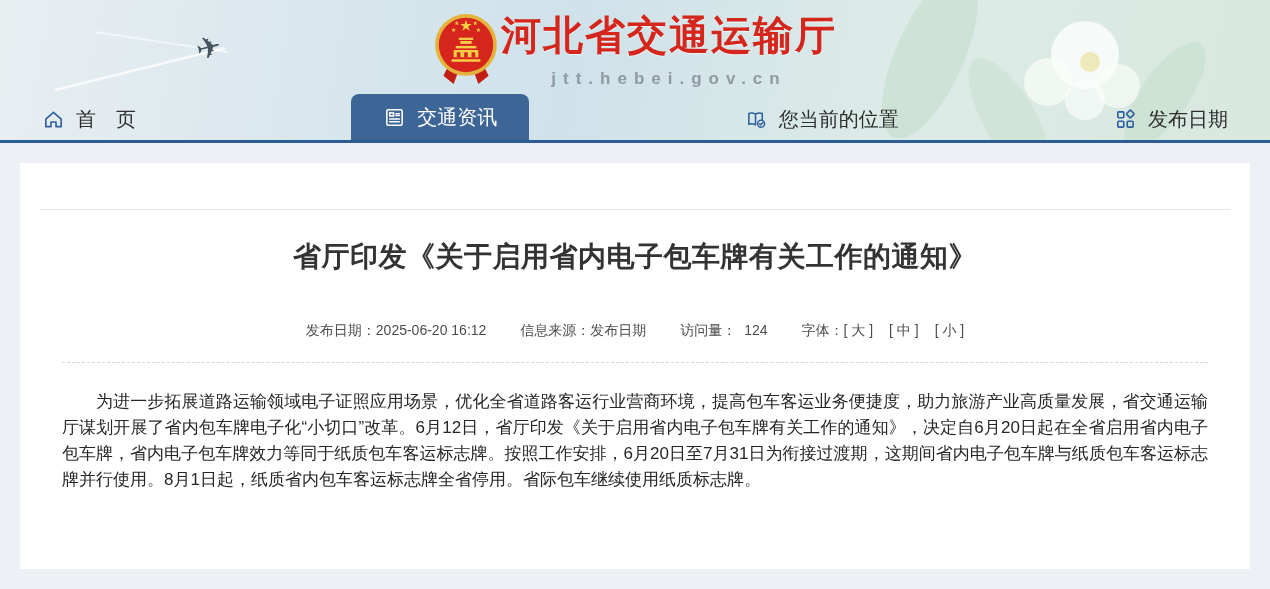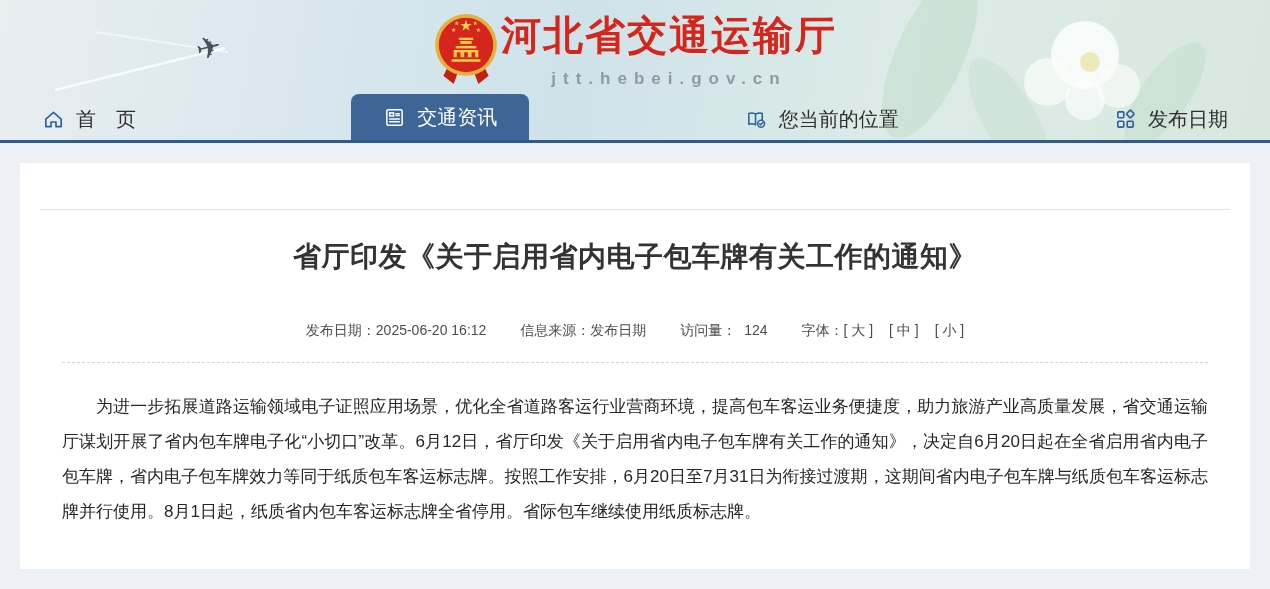--- a/index.html
+++ b/index.html
@@ -77,21 +77,21 @@
     margin-top:46px; display:flex; justify-content:center; align-items:center;
     column-gap:34px; font-size:14px; color:#4c4c4c;
   }
   .meta .grp { white-space:nowrap; }
   .font-controls { display:inline-flex; gap:16px; }
   .font-controls span { cursor:pointer; }
   .dashed-rule { border:none; border-top:1px dashed #d6d6d6; margin-top:22px; }
 
   .article-body {
     margin-top:26px;
-    font-size:17px; line-height:35px; color:#262626;
+    font-size:17px; line-height:26px; color:#262626;
     text-indent:2em; text-align:justify;
   }
 </style>
 </head>
 <body>
 
 <header class="banner">
   <svg class="banner-art" width="1270" height="143" viewBox="0 0 1270 143">
     <line x1="55" y1="90" x2="225" y2="48" stroke="rgba(255,255,255,.75)" stroke-width="2.5"></line>
     <line x1="95" y1="32" x2="228" y2="52" stroke="rgba(255,255,255,.55)" stroke-width="2"></line>

